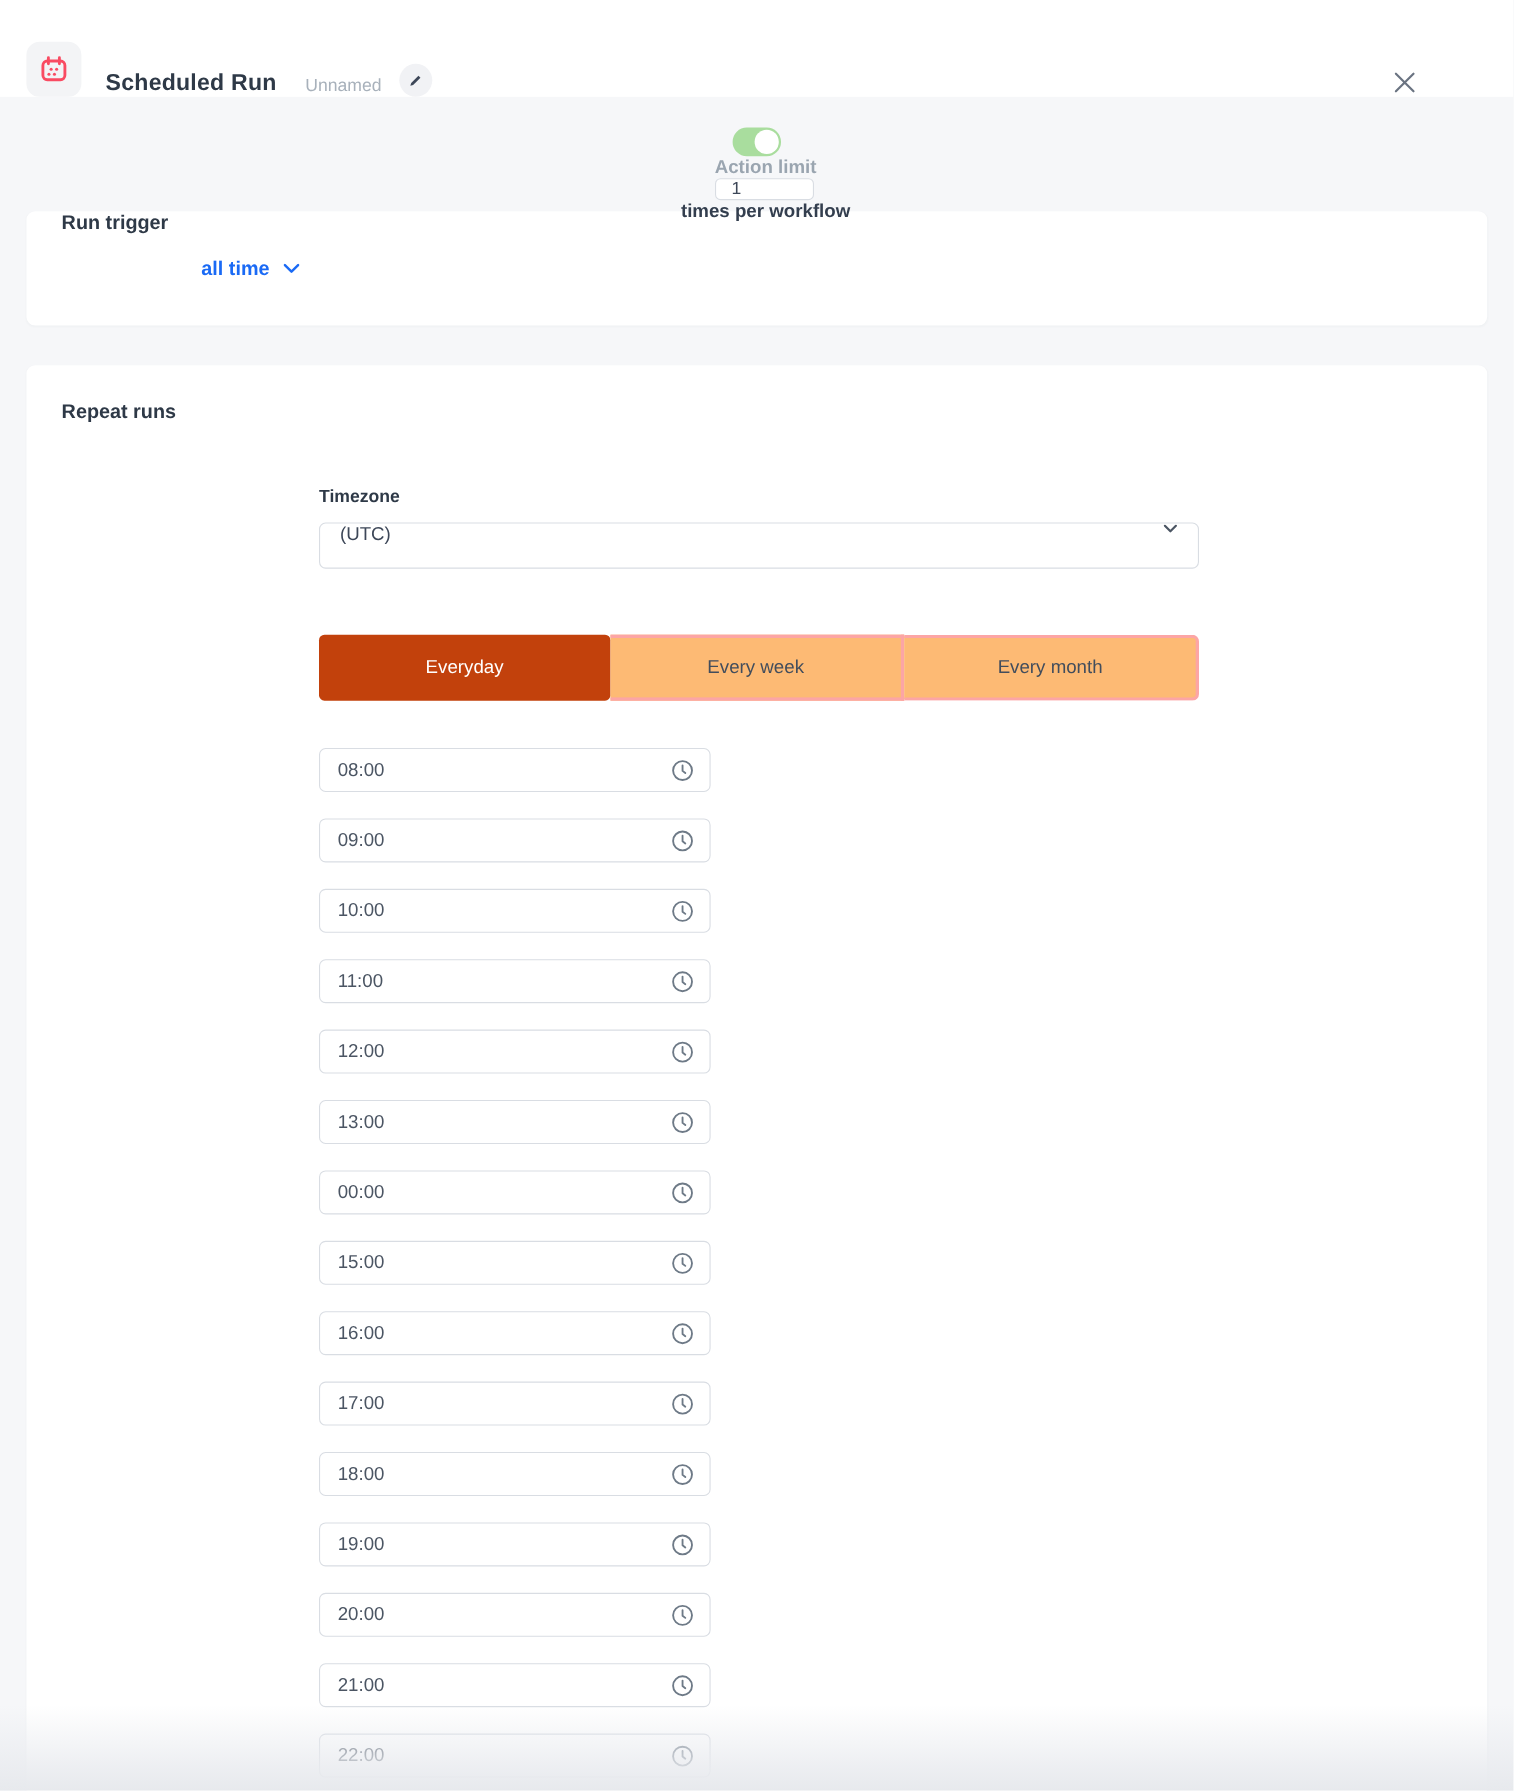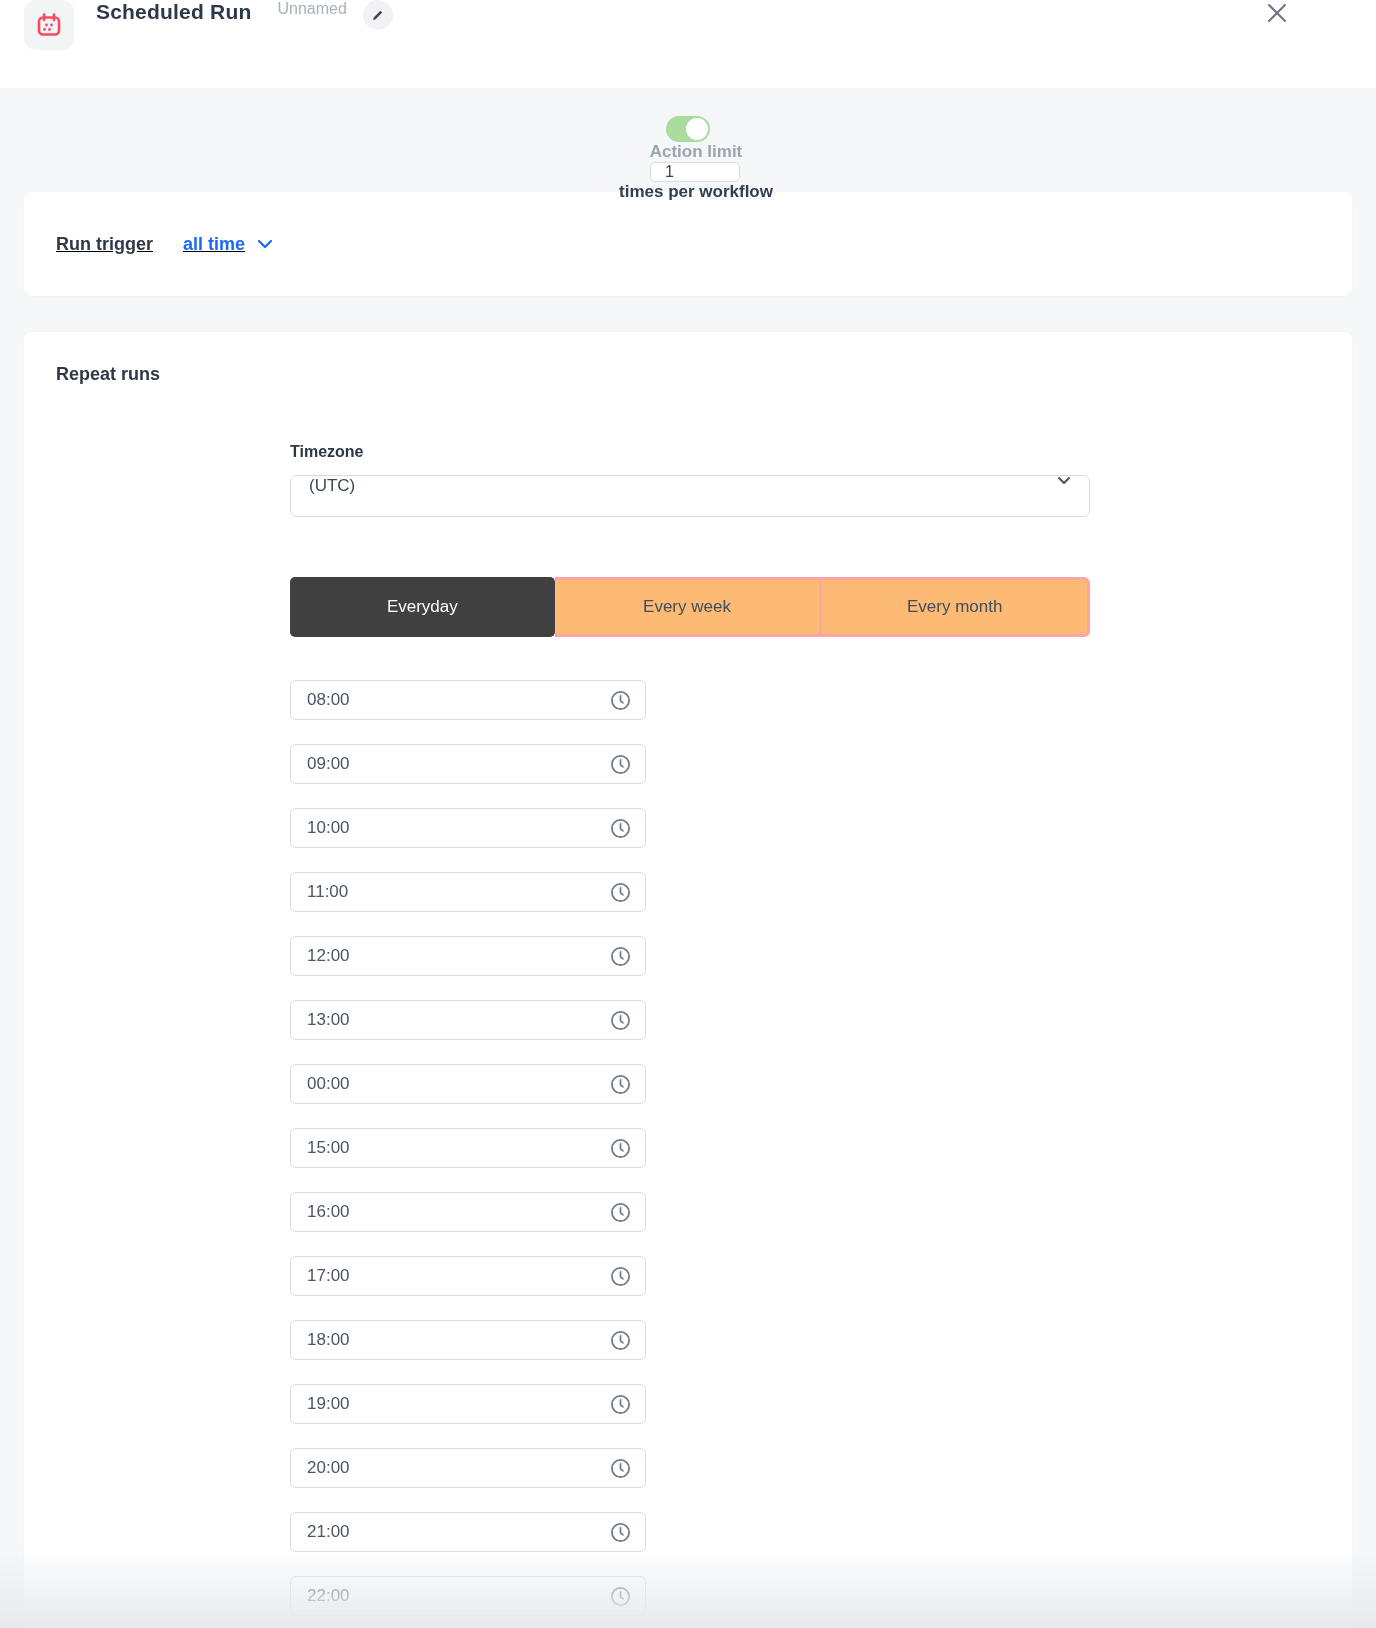--- a/index.html
+++ b/index.html
@@ -2,21 +2,21 @@
 <html><head>
 <meta charset="utf-8">
 <style>
   * { margin: 0; padding: 0; box-sizing: border-box; }
   html, body { width: 1376px; }
   body { font-family: "Liberation Sans", sans-serif; background: #f6f7f9; }
   #app { position: relative; width: 1376px; height: 1628px; overflow: hidden; background: #f6f7f9; }
 
   
   .header {
-    height: 88px; background: #ffffff; display: flex; align-items: flex-start;
+    height: 88px; background: #ffffff; display: flex; align-items: flex-end;
     padding: 0 28px 0 24px; position: relative; z-index: 2;
   }
   .header-icon-wrap {
     width: 50px; height: 50px; border-radius: 12px; background: #f3f4f6;
     display: flex; align-items: center; justify-content: center; flex: 0 0 auto;
   }
   .header-title {
     margin-left: 22px; font-size: 21px; font-weight: bold; color: #2e3947; letter-spacing: 0.2px;
   }
   .header-name { margin-left: 26px; font-size: 16px; color: #a8b1bb; }
@@ -48,21 +48,21 @@
     background: #ffffff; font-family: "Liberation Sans", sans-serif;
     font-size: 16px; color: #3d4758; padding: 0 14px; outline: none;
   }
   .limit-suffix { margin-left: 16px; font-size: 17px; font-weight: bold; color: #333e4e; }
 
   
   .card {
     background: #ffffff; border-radius: 8px; margin: 0 24px;
     box-shadow: 0 1px 2px rgba(40,50,70,0.03);
   }
-  .card-run-trigger { margin-top: 34px; height: 104px; display: flex; align-items: center; padding: 0 32px; text-decoration: underline; }
+  .card-run-trigger { margin-top: 34px; height: 104px; display: flex; padding: 0 32px; }
   .run-trigger-label { font-size: 18px; font-weight: bold; color: #2e3947; }
   .run-trigger-select {
     display: flex; align-items: center; margin-left: 30px; background: none; border: none;
     cursor: pointer; font-family: "Liberation Sans", sans-serif;
   }
   .run-trigger-value { font-size: 18px; font-weight: bold; color: #1a6af5; }
   .run-trigger-select svg { margin-left: 12px; }
 
   .card-repeat { margin-top: 36px; height: 1400px; padding: 32px 32px 0 32px; position: relative; }
   .repeat-title { font-size: 18px; font-weight: bold; color: #2e3947; }
@@ -81,21 +81,21 @@
   .tabs { display: flex; margin-top: 60px; width: 800px; border-radius: 6px; }
   .tab {
     flex: 1 1 0; height: 60px; background: #fdba74; border: 3px solid #fca5a5;
     font-family: "Liberation Sans", sans-serif; font-size: 17px; font-weight: 500; color: #424d5c;
     cursor: pointer;
   }
   .tab + .tab { border-left: none; }
   .tab:first-child { border-radius: 6px 0 0 6px; }
   .tab:last-child { border-radius: 0 6px 6px 0; }
   .tab.active {
-    background: #404040; border: none; color: #ffffff; border-radius: 5px;
+    background: #c2410c; border: none; color: #ffffff; border-radius: 5px;
     font-weight: 500;
   }
 
   
   .time-list { margin-top: 43px; }
   .time-input {
     width: 356px; height: 40px; border: 1px solid #d9dde3; border-radius: 6px; background: #ffffff;
     display: flex; align-items: center; padding: 0 14px 0 16px; margin-bottom: 24px; cursor: pointer;
   }
   .time-value { font-size: 17px; color: #4b5563; }

